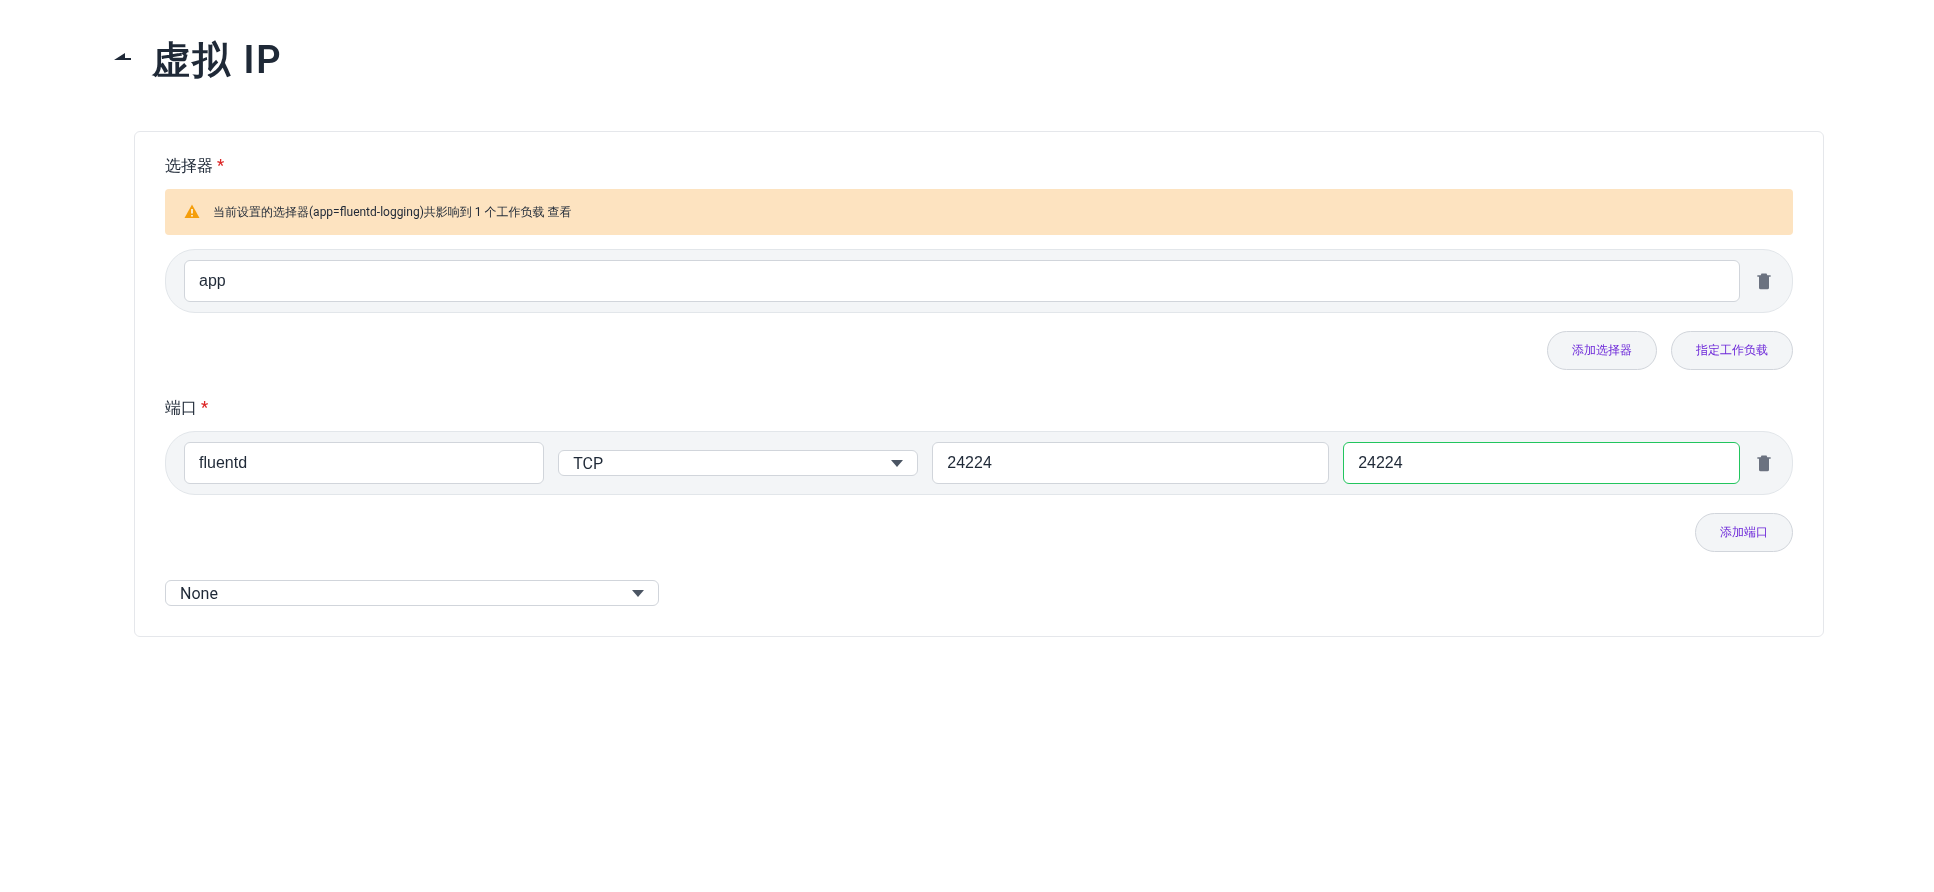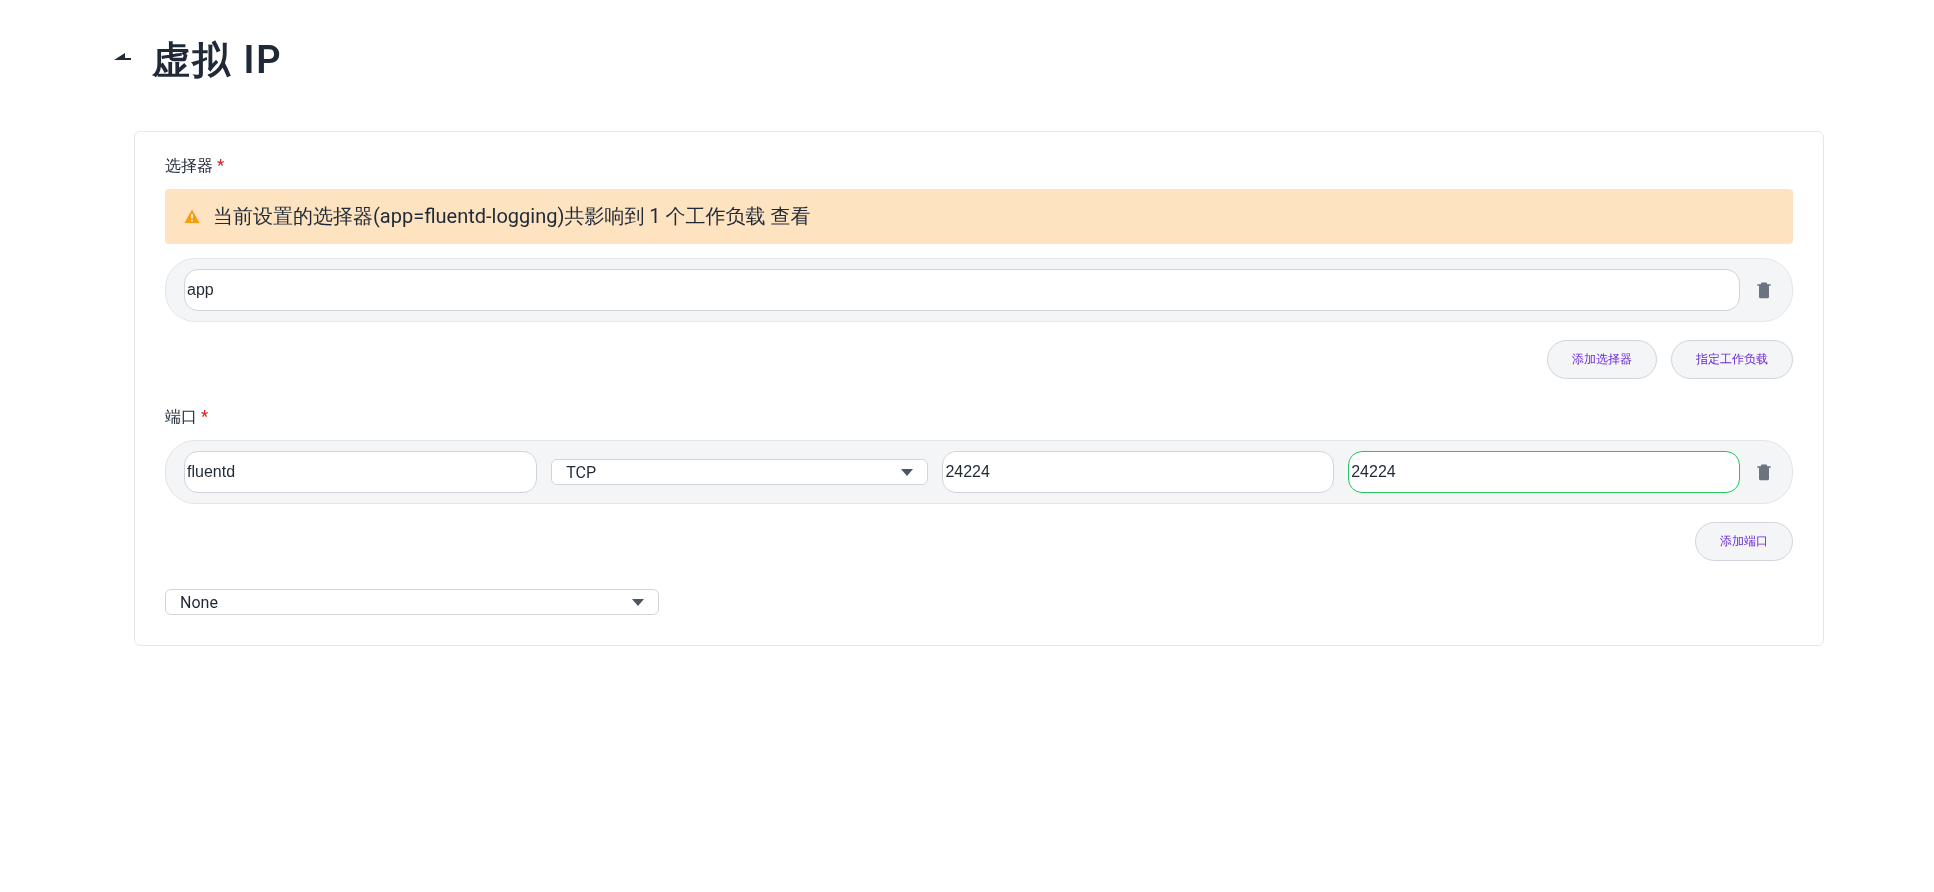--- a/index.html
+++ b/index.html
@@ -48,21 +48,21 @@
     margin-left: 4px;
   }
   .alert-warn {
     background: #fde3c0;
     border-radius: 4px;
     padding: 14px 18px;
     display: flex;
     align-items: center;
     gap: 12px;
     margin-bottom: 14px;
-    font-size: 20px;
+    font-size: 12px;
     color: #1f2937;
   }
   .warn-icon {
     width: 18px;
     height: 18px;
     flex-shrink: 0;
   }
   .alert-text {
     color: #1f2937;
   }
@@ -76,22 +76,22 @@
     border-radius: 30px;
     padding: 10px 18px;
     display: flex;
     align-items: center;
     gap: 14px;
   }
   .input {
     flex: 1;
     background: #ffffff;
     border: 1px solid #d1d5db;
-    border-radius: 14px;
-    padding: 10px 2px;
+    border-radius: 6px;
+    padding: 10px 14px;
     font-size: 16px;
     color: #1f2937;
     height: 42px;
     outline: none;
   }
   .input-focused {
     border: 1px solid #22c55e;
   }
   .select {
     flex: 1;

